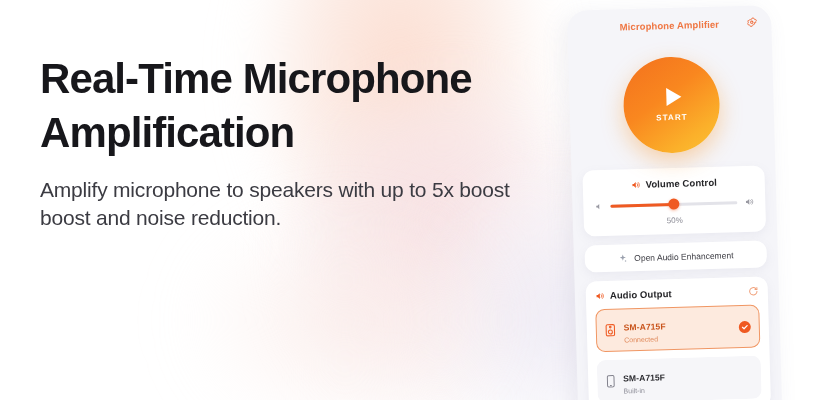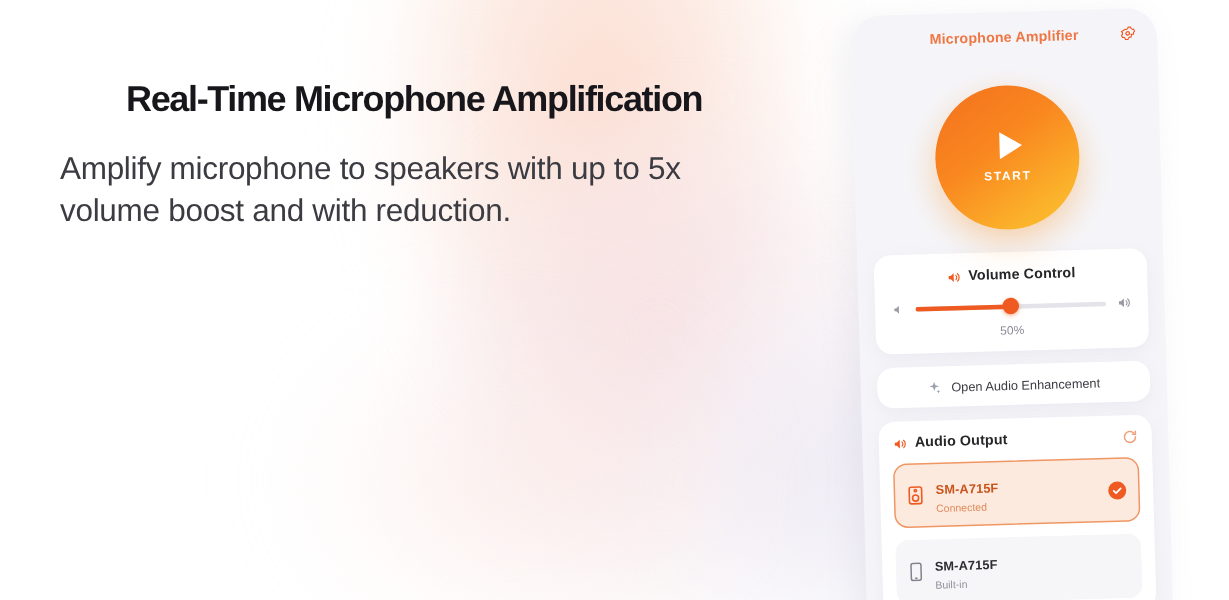--- a/index.html
+++ b/index.html
@@ -48,26 +48,25 @@
     filter: blur(30px);
   }
 
   
   #copy {
     position: absolute;
     left: 40px; top: 52px;
     width: 480px;
   }
   #headline {
-    font-size: 24px;
+    font-size: 42px;
     line-height: 1.28;
     font-weight: 700;
     letter-spacing: -0.9px;
     color: #17171b;
-    margin-left: 44px;
   }
   #subhead {
     margin-top: 16px;
     font-size: 21px;
     line-height: 1.35;
     font-weight: 400;
     letter-spacing: -0.2px;
     color: #3b3b42;
   }
 
@@ -290,21 +289,21 @@
 
 <div id="stage">
 
   <div class="blob" id="blob-peach"></div>
   <div class="blob" id="blob-pink"></div>
   <div class="blob" id="blob-lilac"></div>
   <div class="blob" id="blob-rose-low"></div>
 
   <div id="copy">
     <h1 id="headline">Real-Time Microphone Amplification</h1>
-    <p id="subhead">Amplify microphone to speakers with up to 5x volume boost and with reduction.</p>
+    <p id="subhead">Amplify microphone to speakers with up to 5x boost boost and noise reduction.</p>
   </div>
 
   <div id="phone">
 
     <div id="phone-topbar">
       <span id="app-title">Microphone Amplifier</span>
       <span id="settings-icon">
         <svg viewBox="0 0 24 24" fill="currentColor" aria-hidden="true">
           <path d="M12 8.5a3.5 3.5 0 100 7 3.5 3.5 0 000-7zm0 5.2a1.7 1.7 0 110-3.4 1.7 1.7 0 010 3.4z"></path>
           <path d="M20.6 13.4l-.1-1.4.1-1.4 1.5-1.1-1.4-3.4-1.8.4-2-1.6-.4-1.9h-3.8l-.4 1.9-2 1.6-1.8-.4L2.9 9.5l1.5 1.1-.1 1.4.1 1.4-1.5 1.1 1.4 3.4 1.8-.4 2 1.6.4 1.9h3.8l.4-1.9 2-1.6 1.8.4 1.4-3.4-1.3-1.1z" fill="none" stroke="currentColor" stroke-width="1.6" stroke-linejoin="round"></path>

